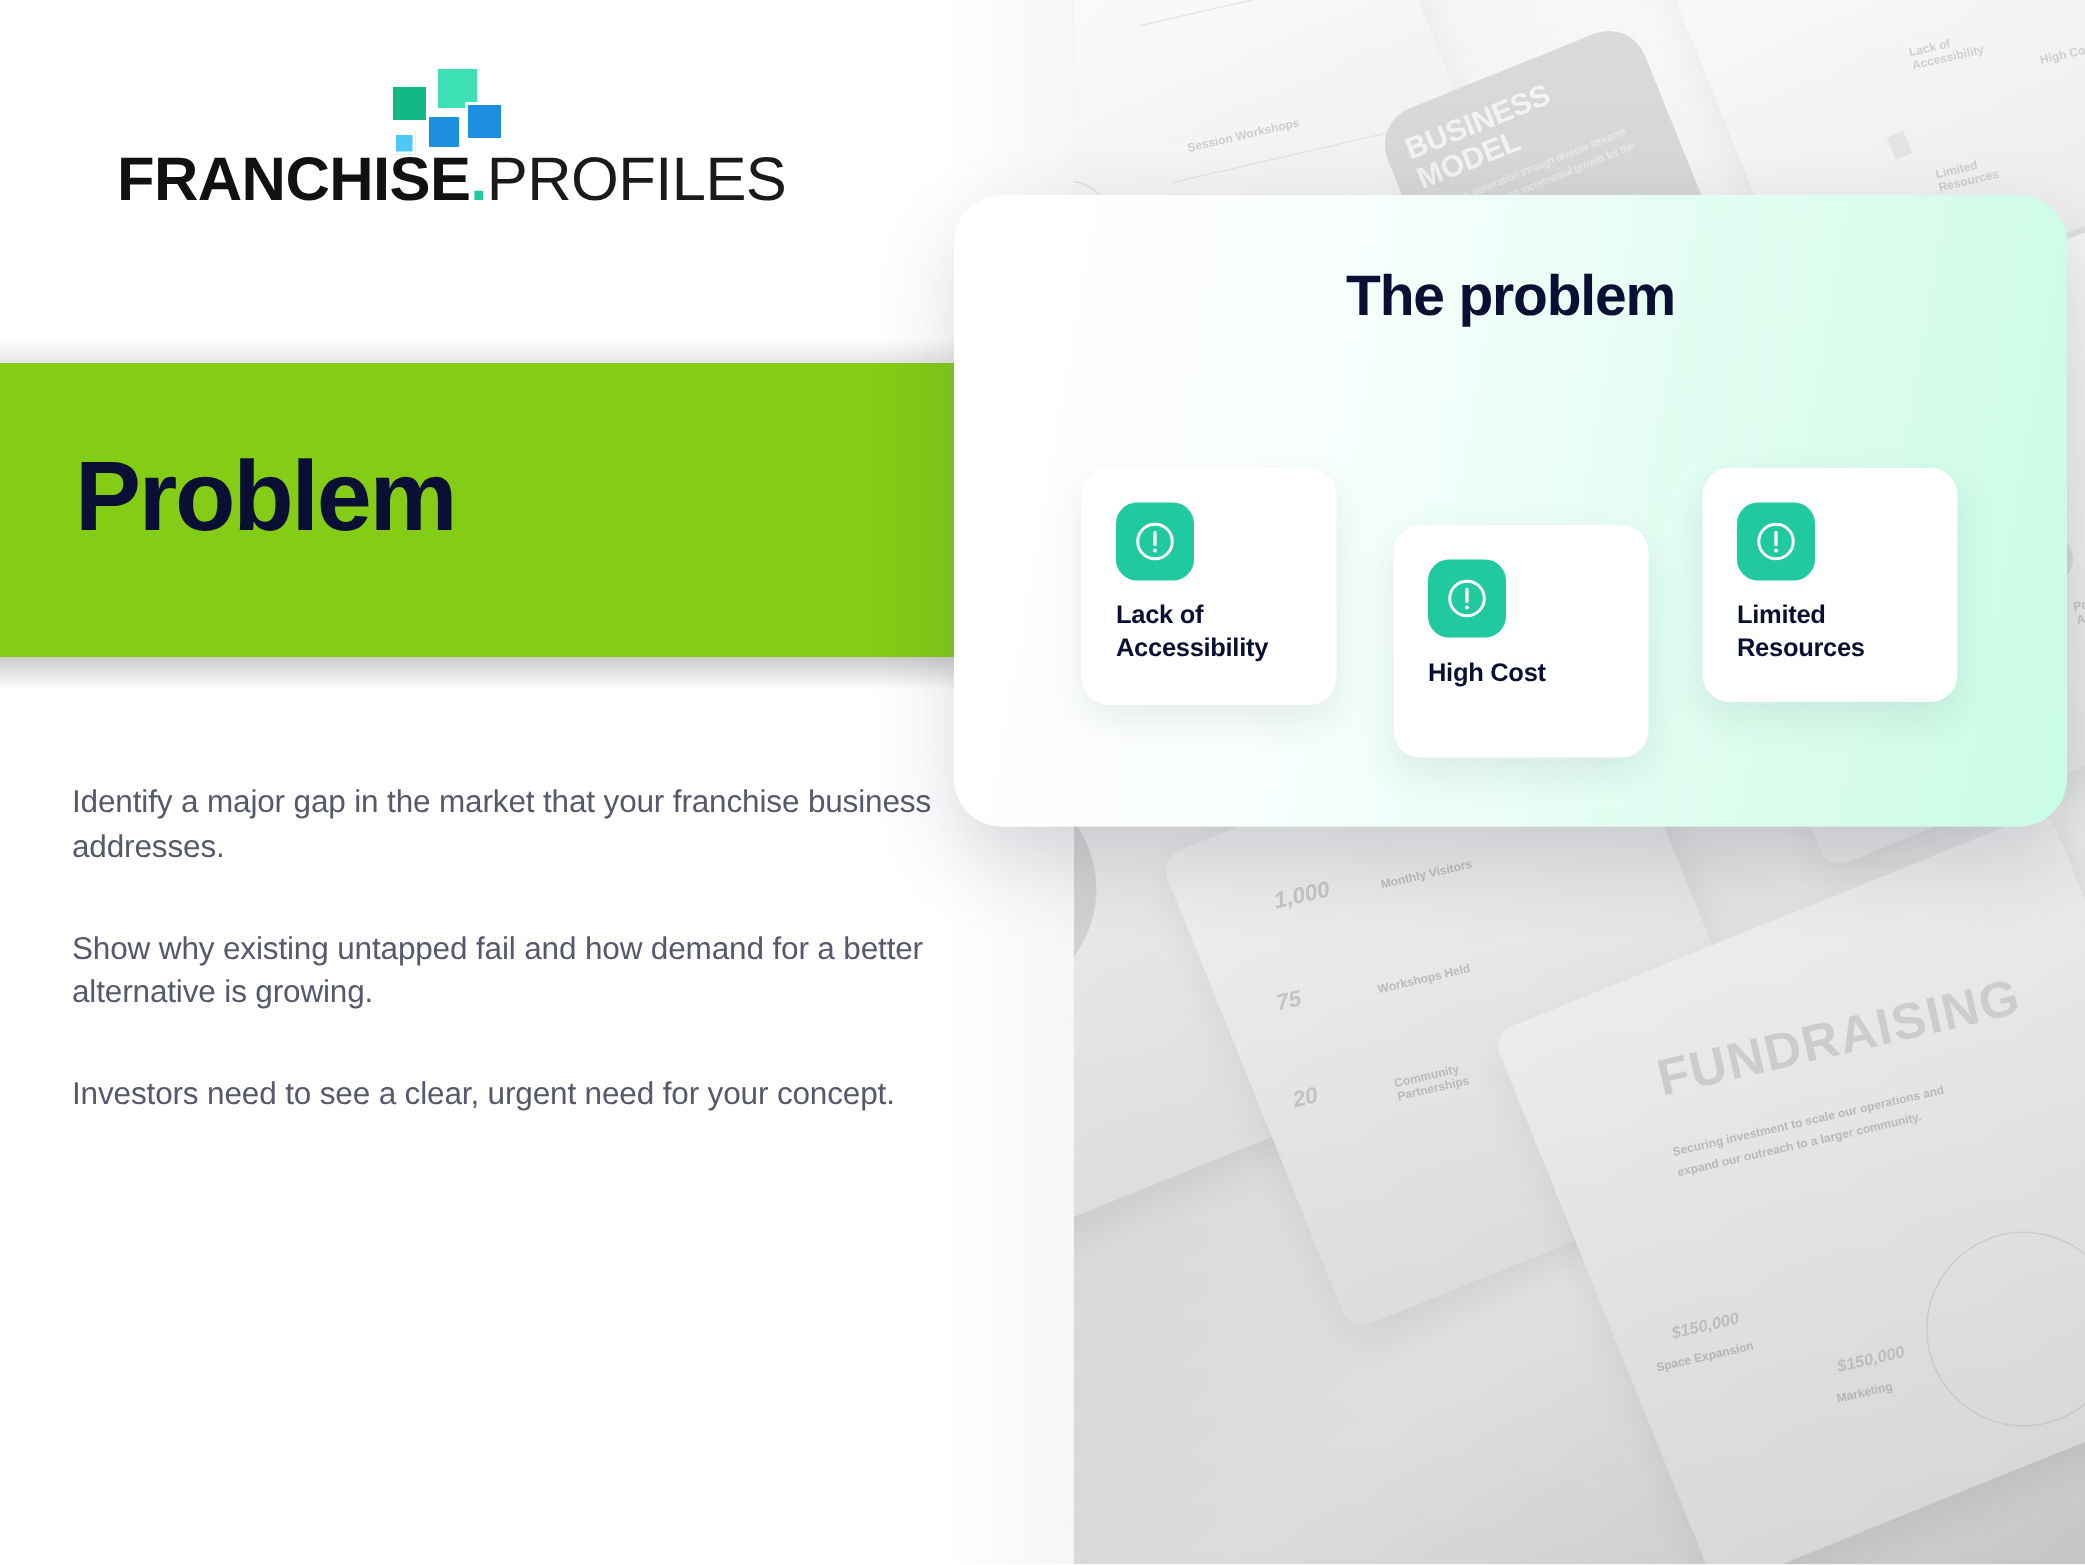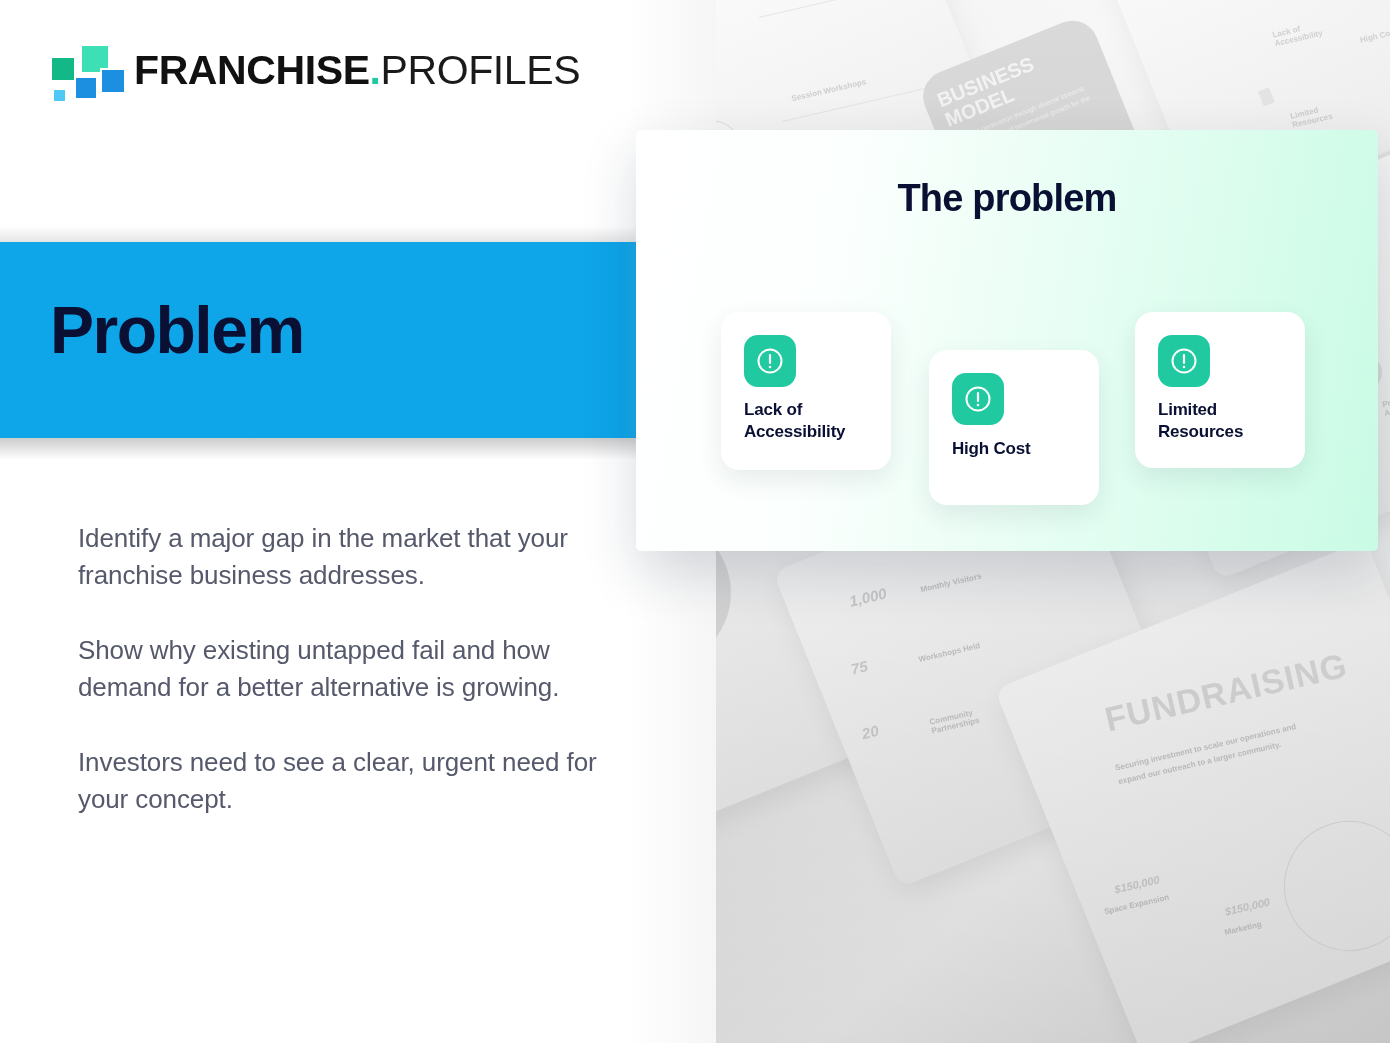--- a/index.html
+++ b/index.html
@@ -52,21 +52,21 @@
     position:absolute; left:0; top:0; width:716px; height:1043px;
     background:#ffffff;
   }
   .left-fade{
     position:absolute; right:0; top:0; width:90px; height:1043px;
     background:linear-gradient(90deg, rgba(255,255,255,0), rgba(238,238,238,.55));
     pointer-events:none;
   }
 
   
-  .logo{ position:absolute; left:48px; top:44px; display:flex; align-items:center; }
+  .logo{ position:absolute; left:48px; top:44px; display:flex; align-items:center;flex-direction:column; }
   .logo-mark{ position:relative; width:56px; height:52px; }
   .logo-mark i{ position:absolute; display:block; border:2px solid #ffffff; }
   .lm1{ left:2px;  top:12px; width:26px; height:26px; background:#12B886; }
   .lm2{ left:32px; top:0px;  width:30px; height:30px; background:#3DE0B5; }
   .lm3{ left:26px; top:32px; width:24px; height:24px; background:#1D8FE1; }
   .lm4{ left:52px; top:24px; width:26px; height:26px; background:#1D8FE1; }
   .lm5{ left:4px;  top:44px; width:15px; height:15px; background:#4EC9F5; }
   .logo-text{ margin-left:30px; font-size:41px; letter-spacing:-.4px; white-space:nowrap; }
   .lt-bold{ font-weight:700; color:#111111; }
   .lt-dot{ font-weight:700; color:#20C9A0; }
@@ -76,40 +76,39 @@
   .banner-wrap{ position:absolute; left:0; top:242px; width:636px; height:196px; }
   .banner-shadow-top{
     position:absolute; left:0; top:-16px; width:636px; height:16px;
     background:linear-gradient(180deg, rgba(255,255,255,0), rgba(0,0,0,.10));
   }
   .banner-shadow-bot{
     position:absolute; left:0; top:196px; width:636px; height:22px;
     background:linear-gradient(180deg, rgba(0,0,0,.20), rgba(255,255,255,0));
   }
   .banner{
-    position:absolute; inset:0; background:#0ea5e9;
+    position:absolute; inset:0; background:#84cc16;
   }
   .banner-title{
     position:absolute; left:50px; top:50px;
     font-size:66px; font-weight:700; color:#0A1033; letter-spacing:-1.5px;
   }
 
   
   .body-copy{ position:absolute; left:48px; top:520px; width:580px; }
   .body-copy p{
-    font-size:26px; line-height:1.42; color:#55596b; margin-bottom:38px;
+    font-size:21px; line-height:1.42; color:#55596b; margin-bottom:38px;
     letter-spacing:-.1px;
-    margin-left:30px;
   }
   .body-copy p:last-child{ margin-bottom:0; }
 
   
   .panel{
     position:absolute; left:636px; top:130px; width:742px; height:421px;
-    border-radius:5px;
+    border-radius:32px;
     background:linear-gradient(100deg, #ffffff 0%, #fbfffd 28%, #ddfdef 72%, #c9fbe5 100%);
     box-shadow:0 22px 55px rgba(20,40,60,.16);
     overflow:hidden;
   }
   .panel-title{
     position:absolute; left:0; right:0; top:47px; text-align:center;
     font-size:38px; font-weight:800; color:#0A1033; letter-spacing:-.8px;
   }
   .panel-sub{
     position:absolute; left:122px; width:500px; top:104px;

